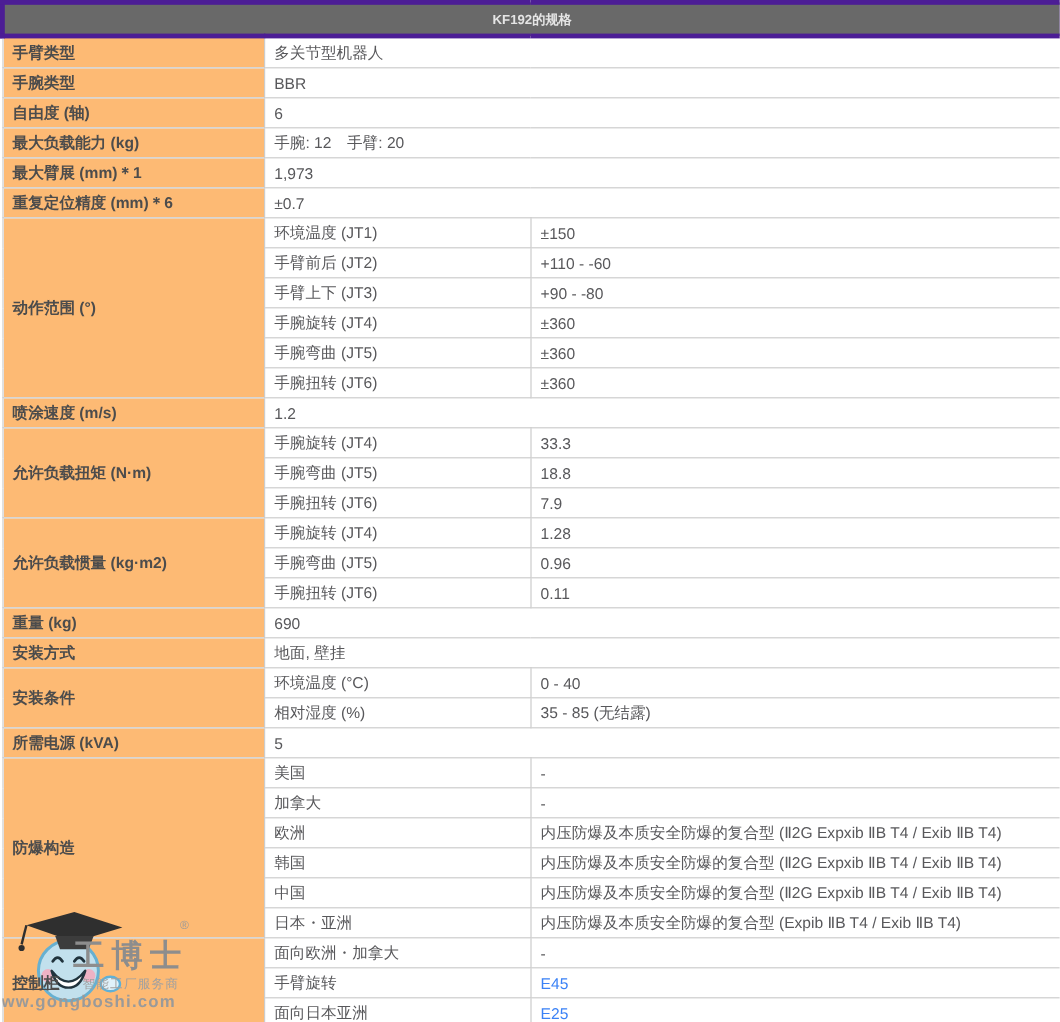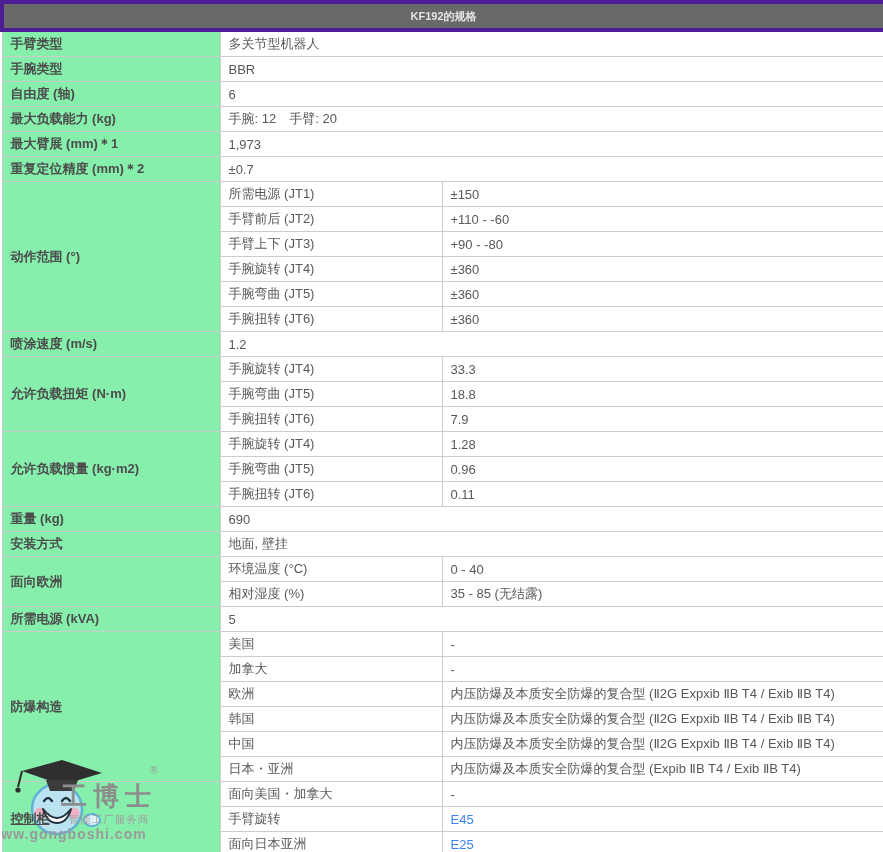--- a/index.html
+++ b/index.html
@@ -8,21 +8,21 @@
   table.spec th.title{
     background:#696969;color:#e5e5e5;font-size:11px;font-weight:bold;
     height:24px;text-align:center;border:4px solid #4c1d95;padding:0;
   }
   table.spec td{
     border:1px solid #cccccc;font-size:13px;color:#58585b;
     height:24px;padding:0 8px;vertical-align:middle;
     white-space:nowrap;overflow:hidden;background:#ffffff;
   }
   table.spec td.label{
-    background:#86efac;font-weight:bold;color:#4c4c4c;
+    background:#fdba74;font-weight:bold;color:#4c4c4c;
   }
   table.spec td.red{color:#3b82f6;}
   .wm{
     position:absolute;left:2px;top:757px;width:212px;height:92px;
     z-index:2;pointer-events:none;
   }
   .lift{position:relative;z-index:3;text-decoration:underline;}
 </style>
 </head>
 <body>
@@ -52,27 +52,27 @@
   </tr>
   <tr>
     <td class="label">最大负载能力 (kg)</td>
     <td colspan="2">手腕: 12　手臂: 20</td>
   </tr>
   <tr>
     <td class="label">最大臂展 (mm)＊1</td>
     <td colspan="2">1,973</td>
   </tr>
   <tr>
-    <td class="label">重复定位精度 (mm)＊2</td>
+    <td class="label">重复定位精度 (mm)＊6</td>
     <td colspan="2">±0.7</td>
   </tr>
 
   <tr>
     <td class="label" rowspan="6">动作范围 (°)</td>
-    <td>所需电源 (JT1)</td>
+    <td>环境温度 (JT1)</td>
     <td>±150</td>
   </tr>
   <tr>
     <td>手臂前后 (JT2)</td>
     <td>+110 - -60</td>
   </tr>
   <tr>
     <td>手臂上下 (JT3)</td>
     <td>+90 - -80</td>
   </tr>
@@ -125,21 +125,21 @@
   <tr>
     <td class="label">重量 (kg)</td>
     <td colspan="2">690</td>
   </tr>
   <tr>
     <td class="label">安装方式</td>
     <td colspan="2">地面, 壁挂</td>
   </tr>
 
   <tr>
-    <td class="label" rowspan="2">面向欧洲</td>
+    <td class="label" rowspan="2">安装条件</td>
     <td>环境温度 (°C)</td>
     <td>0 - 40</td>
   </tr>
   <tr>
     <td>相对湿度 (%)</td>
     <td>35 - 85 (无结露)</td>
   </tr>
 
   <tr>
     <td class="label">所需电源 (kVA)</td>
@@ -169,21 +169,21 @@
   </tr>
   <tr>
     <td>日本・亚洲</td>
     <td>内压防爆及本质安全防爆的复合型 (Expib ⅡB T4 / Exib ⅡB T4)</td>
   </tr>
 
   <tr>
     <td class="label" rowspan="3">
       <span class="lift">控制柜</span>
     </td>
-    <td>面向美国・加拿大</td>
+    <td>面向欧洲・加拿大</td>
     <td>-</td>
   </tr>
   <tr>
     <td>手臂旋转</td>
     <td class="red">E45</td>
   </tr>
   <tr>
     <td>面向日本亚洲</td>
     <td class="red">E25</td>
   </tr>

